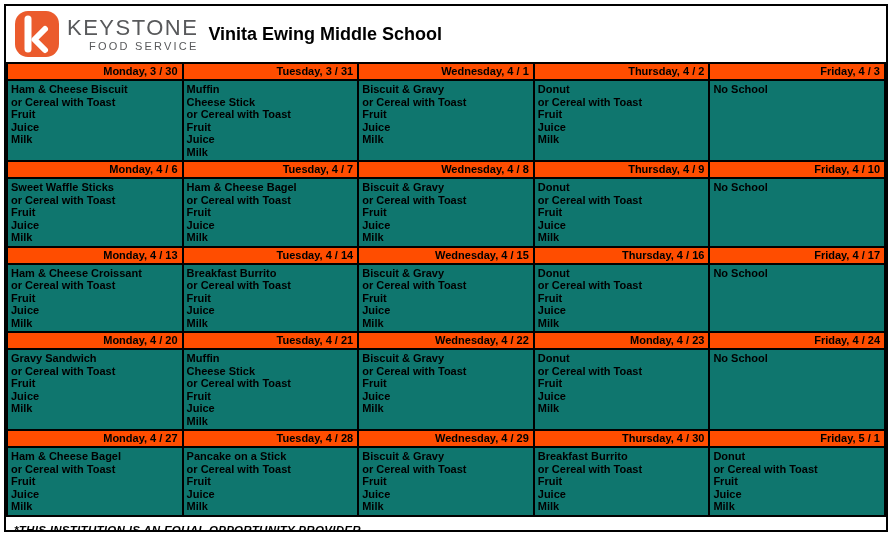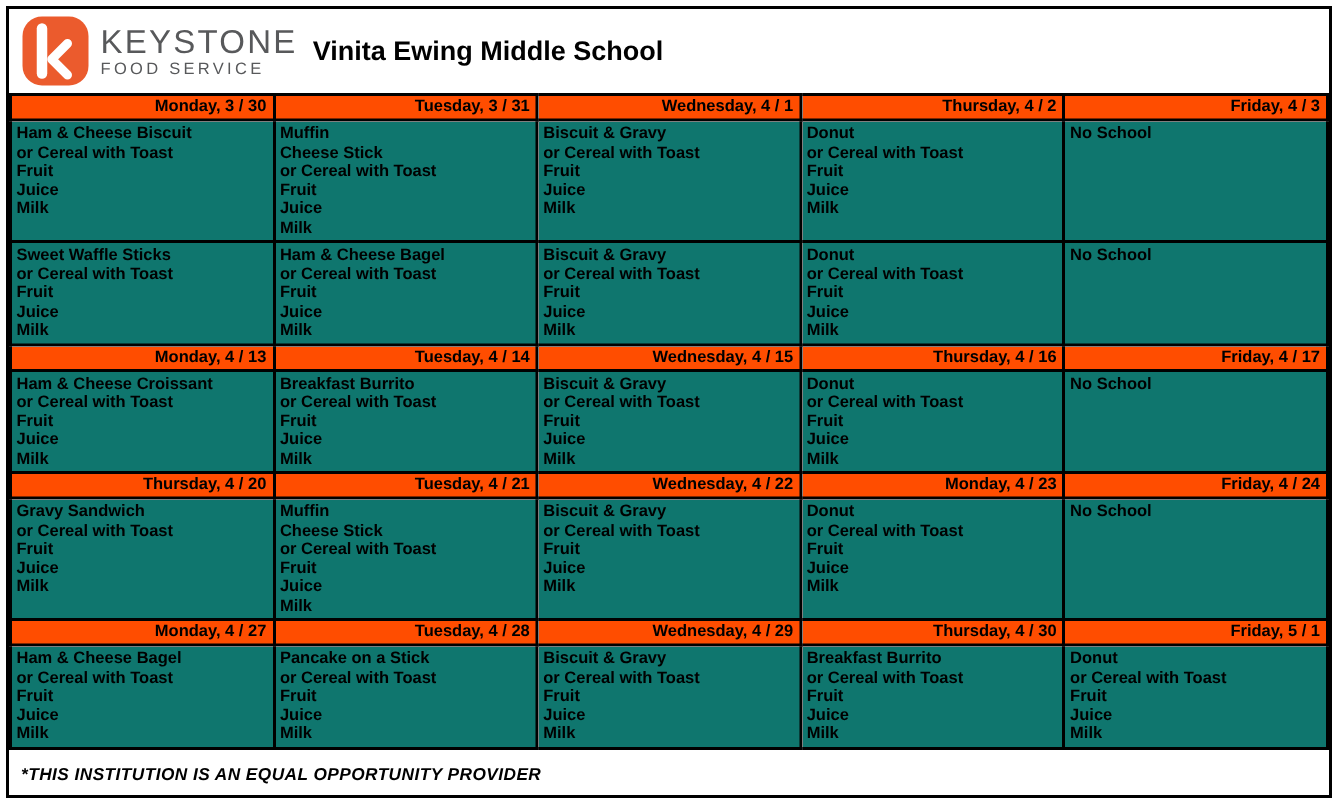--- a/index.html
+++ b/index.html
@@ -18,21 +18,21 @@
     display: flex; flex-direction: column;
     overflow: hidden; background: #fff;
   }
   
   .header {
     display: flex; align-items: center;
     height: 56px; flex: 0 0 56px;
     padding: 3px 6px 3px 8px;
   }
   .logo-box { flex: 0 0 auto; display: flex; align-items: center; }
-  .brand-text { margin-left: 7px; color: var(--brand-gray, #58595B); }
+  .brand-text { margin-left: 7px; color: var(--brand-gray, #58595B); text-align: right; }
   .brand-line1 {
     font-size: 22px; font-weight: 400; letter-spacing: 1.5px; line-height: 24px;
   }
   .brand-line2 {
     font-size: 11px; font-weight: 400; letter-spacing: 2.2px; line-height: 13px;
   }
   .title-block { margin-left: 10px; }
   .title-line {
     font-size: 18px; font-weight: bold; color: #000; line-height: 24px;
     white-space: nowrap;
@@ -127,20 +127,27 @@
               <div class="menu-item">Donut</div>
               <div class="menu-item">or Cereal with Toast</div>
               <div class="menu-item">Fruit</div>
               <div class="menu-item">Juice</div>
               <div class="menu-item">Milk</div>
             </td>
             <td>
               <div class="menu-item">No School</div>
             </td>
           </tr>
+          <tr class="date-row">
+            <td>Monday, 4 / 6</td>
+            <td>Tuesday, 4 / 7</td>
+            <td>Wednesday, 4 / 8</td>
+            <td>Thursday, 4 / 9</td>
+            <td>Friday, 4 / 10</td>
+          </tr>
           <tr class="menu-row">
             <td>
               <div class="menu-item">Sweet Waffle Sticks</div>
               <div class="menu-item">or Cereal with Toast</div>
               <div class="menu-item">Fruit</div>
               <div class="menu-item">Juice</div>
               <div class="menu-item">Milk</div>
             </td>
             <td>
               <div class="menu-item">Ham &amp; Cheese Bagel</div>
@@ -201,21 +208,21 @@
               <div class="menu-item">or Cereal with Toast</div>
               <div class="menu-item">Fruit</div>
               <div class="menu-item">Juice</div>
               <div class="menu-item">Milk</div>
             </td>
             <td>
               <div class="menu-item">No School</div>
             </td>
           </tr>
           <tr class="date-row">
-            <td>Thursday, 4 / 20</td>
+            <td>Monday, 4 / 20</td>
             <td>Tuesday, 4 / 21</td>
             <td>Wednesday, 4 / 22</td>
             <td>Monday, 4 / 23</td>
             <td>Friday, 4 / 24</td>
           </tr>
           <tr class="menu-row">
             <td>
               <div class="menu-item">Gravy Sandwich</div>
               <div class="menu-item">or Cereal with Toast</div>
               <div class="menu-item">Fruit</div>

